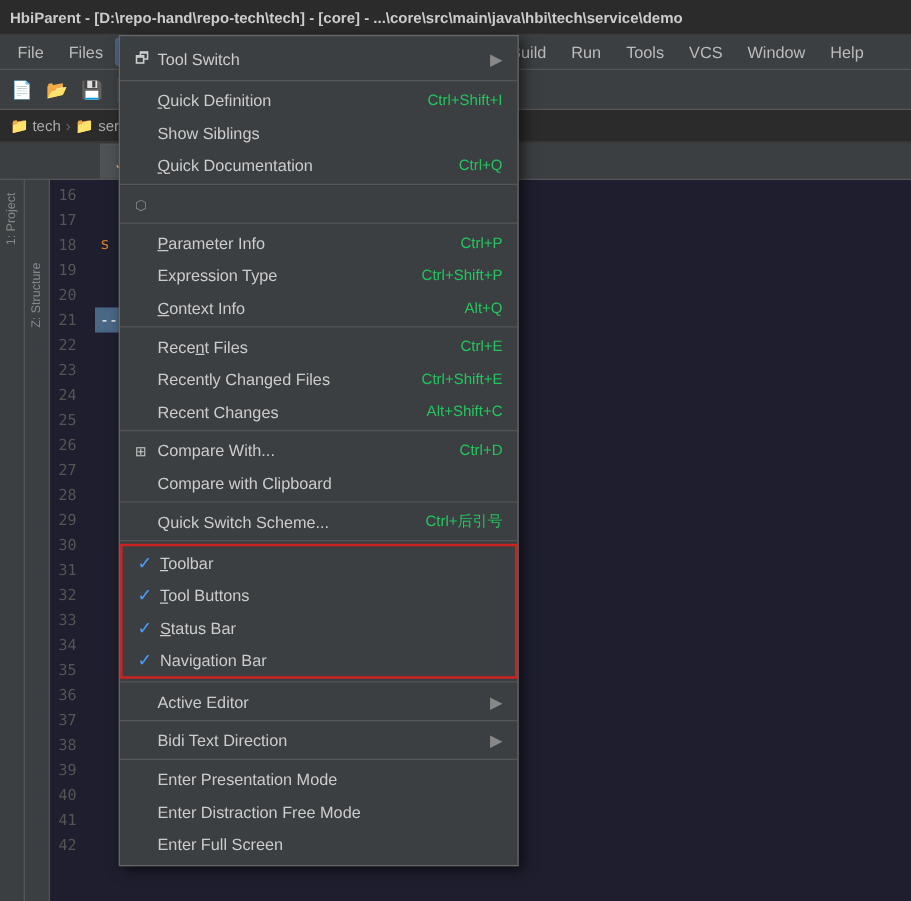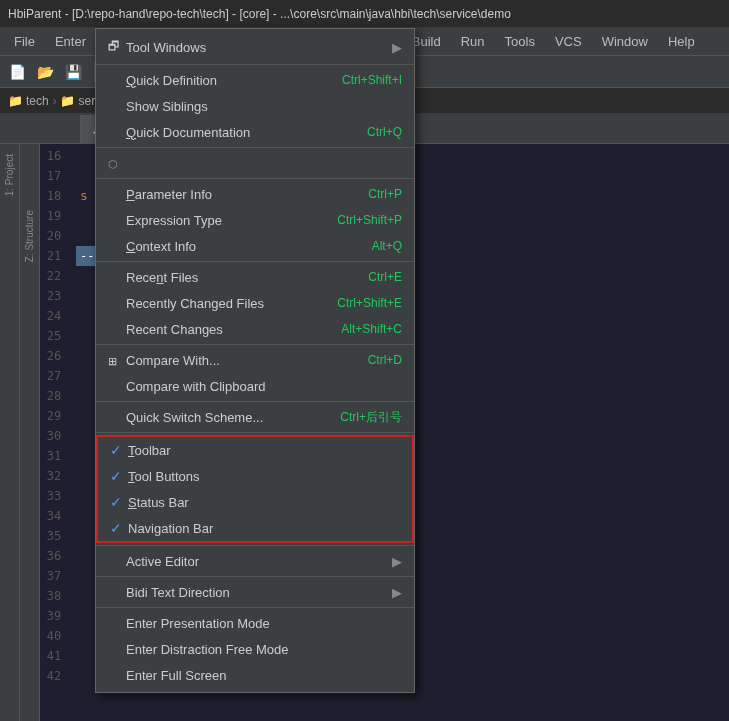--- a/index.html
+++ b/index.html
@@ -17,20 +17,21 @@
     
     .title-bar {
       background: #2b2b2b;
       height: 28px;
       display: flex;
       align-items: center;
       padding: 0 8px;
       font-size: 12px;
       color: #cccccc;
       border-bottom: 1px solid #3c3c3c;
+      font-weight: bold;
     }
 
     
     .menu-bar {
       background: #3c3f41;
       height: 28px;
       display: flex;
       align-items: center;
       padding: 0 4px;
       border-bottom: 1px solid #555;
@@ -225,21 +226,21 @@
   </style>
 </head>
 <body>
 
 <div class="title-bar">
   <span>HbiParent - [D:\repo-hand\repo-tech\tech] - [core] - ...\core\src\main\java\hbi\tech\service\demo</span>
 </div>
 
 <div class="menu-bar">
   <div class="menu-item">File</div>
-  <div class="menu-item">Enter</div>
+  <div class="menu-item">Files</div>
   <div class="menu-item active">View</div>
   <div class="menu-item">Navigate</div>
   <div class="menu-item">Code</div>
   <div class="menu-item">Analyze</div>
   <div class="menu-item">Refactor</div>
   <div class="menu-item">Build</div>
   <div class="menu-item">Run</div>
   <div class="menu-item">Tools</div>
   <div class="menu-item">VCS</div>
   <div class="menu-item">Window</div>
@@ -443,21 +444,21 @@
     </div>
   </div>
 </div>
 
 <div class="view-menu">
 
   <div class="menu-entry">
     <span class="icon-space">
       <span style="font-size:12px;">🗗</span>
     </span>
-    <span class="label">Tool Windows</span>
+    <span class="label">Tool Switch</span>
     <span class="arrow">▶</span>
   </div>
 
   <div class="menu-divider"></div>
 
   <div class="menu-entry">
     <span class="icon-space"></span>
     <span class="label"><span class="ul">Q</span>uick Definition</span>
     <span class="shortcut">Ctrl+Shift+I</span>
   </div>

